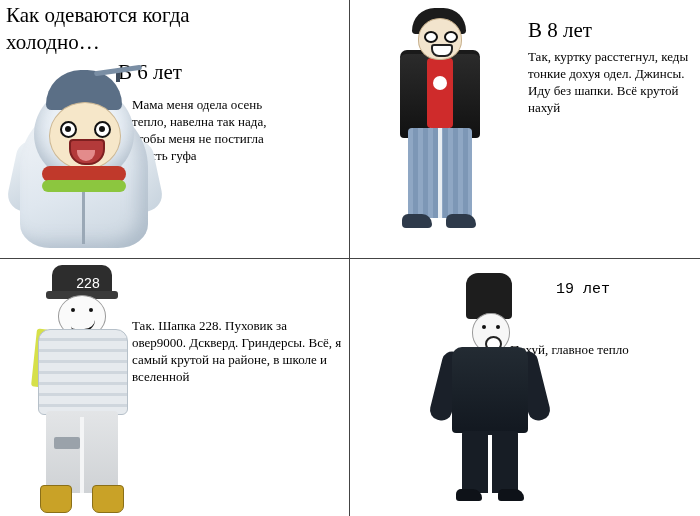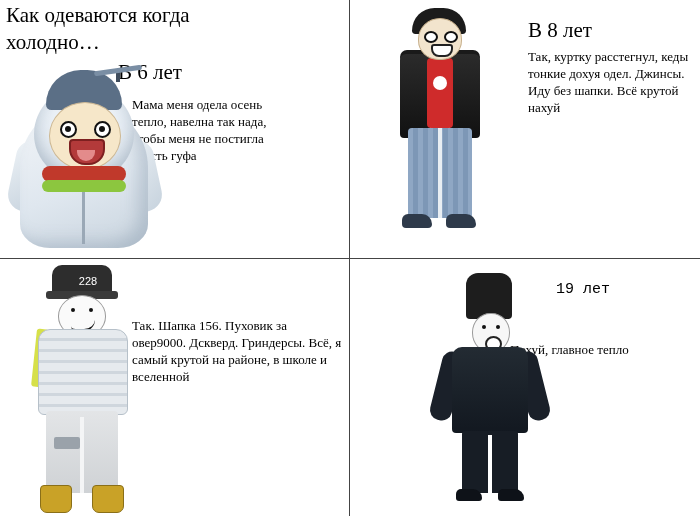--- a/index.html
+++ b/index.html
@@ -343,21 +343,21 @@
     background: #2d2d2d;
     border-radius: 10px 10px 2px 2px;
   }
   .f3-cap-txt {
     position: absolute;
     left: 0;
     top: 10px;
     width: 72px;
     text-align: center;
     color: #fff;
-    font-size: 11px;
+    font-size: 14px;
     font-family: "Liberation Sans", sans-serif;
   }
   .f3-brim {
     position: absolute;
     left: 28px;
     top: 28px;
     width: 72px;
     height: 8px;
     background: #3a3a3a;
     border-radius: 3px;
@@ -601,21 +601,21 @@
       </div>
       <div class="f2-jeans">
         <div class="f2-legsplit"></div>
       </div>
       <div class="f2-shoe-l"></div>
       <div class="f2-shoe-r"></div>
     </div>
   </div>
 
   <div class="quad q3">
-    <div class="body-text" style="left:132px; top:58px; width:212px;">Так. Шапка 156. Пуховик за овер9000. Дскверд. Гриндерсы. Всё, я самый крутой на районе, в школе и вселенной</div>
+    <div class="body-text" style="left:132px; top:58px; width:212px;">Так. Шапка 228. Пуховик за овер9000. Дскверд. Гриндерсы. Всё, я самый крутой на районе, в школе и вселенной</div>
 
     <div class="fig3">
       <div class="f3-cap">
         <div class="f3-cap-txt">228</div>
       </div>
       <div class="f3-brim"></div>
       <div class="f3-face">
         <div class="f3-eye l"></div>
         <div class="f3-eye r"></div>
         <div class="f3-smirk"></div>

